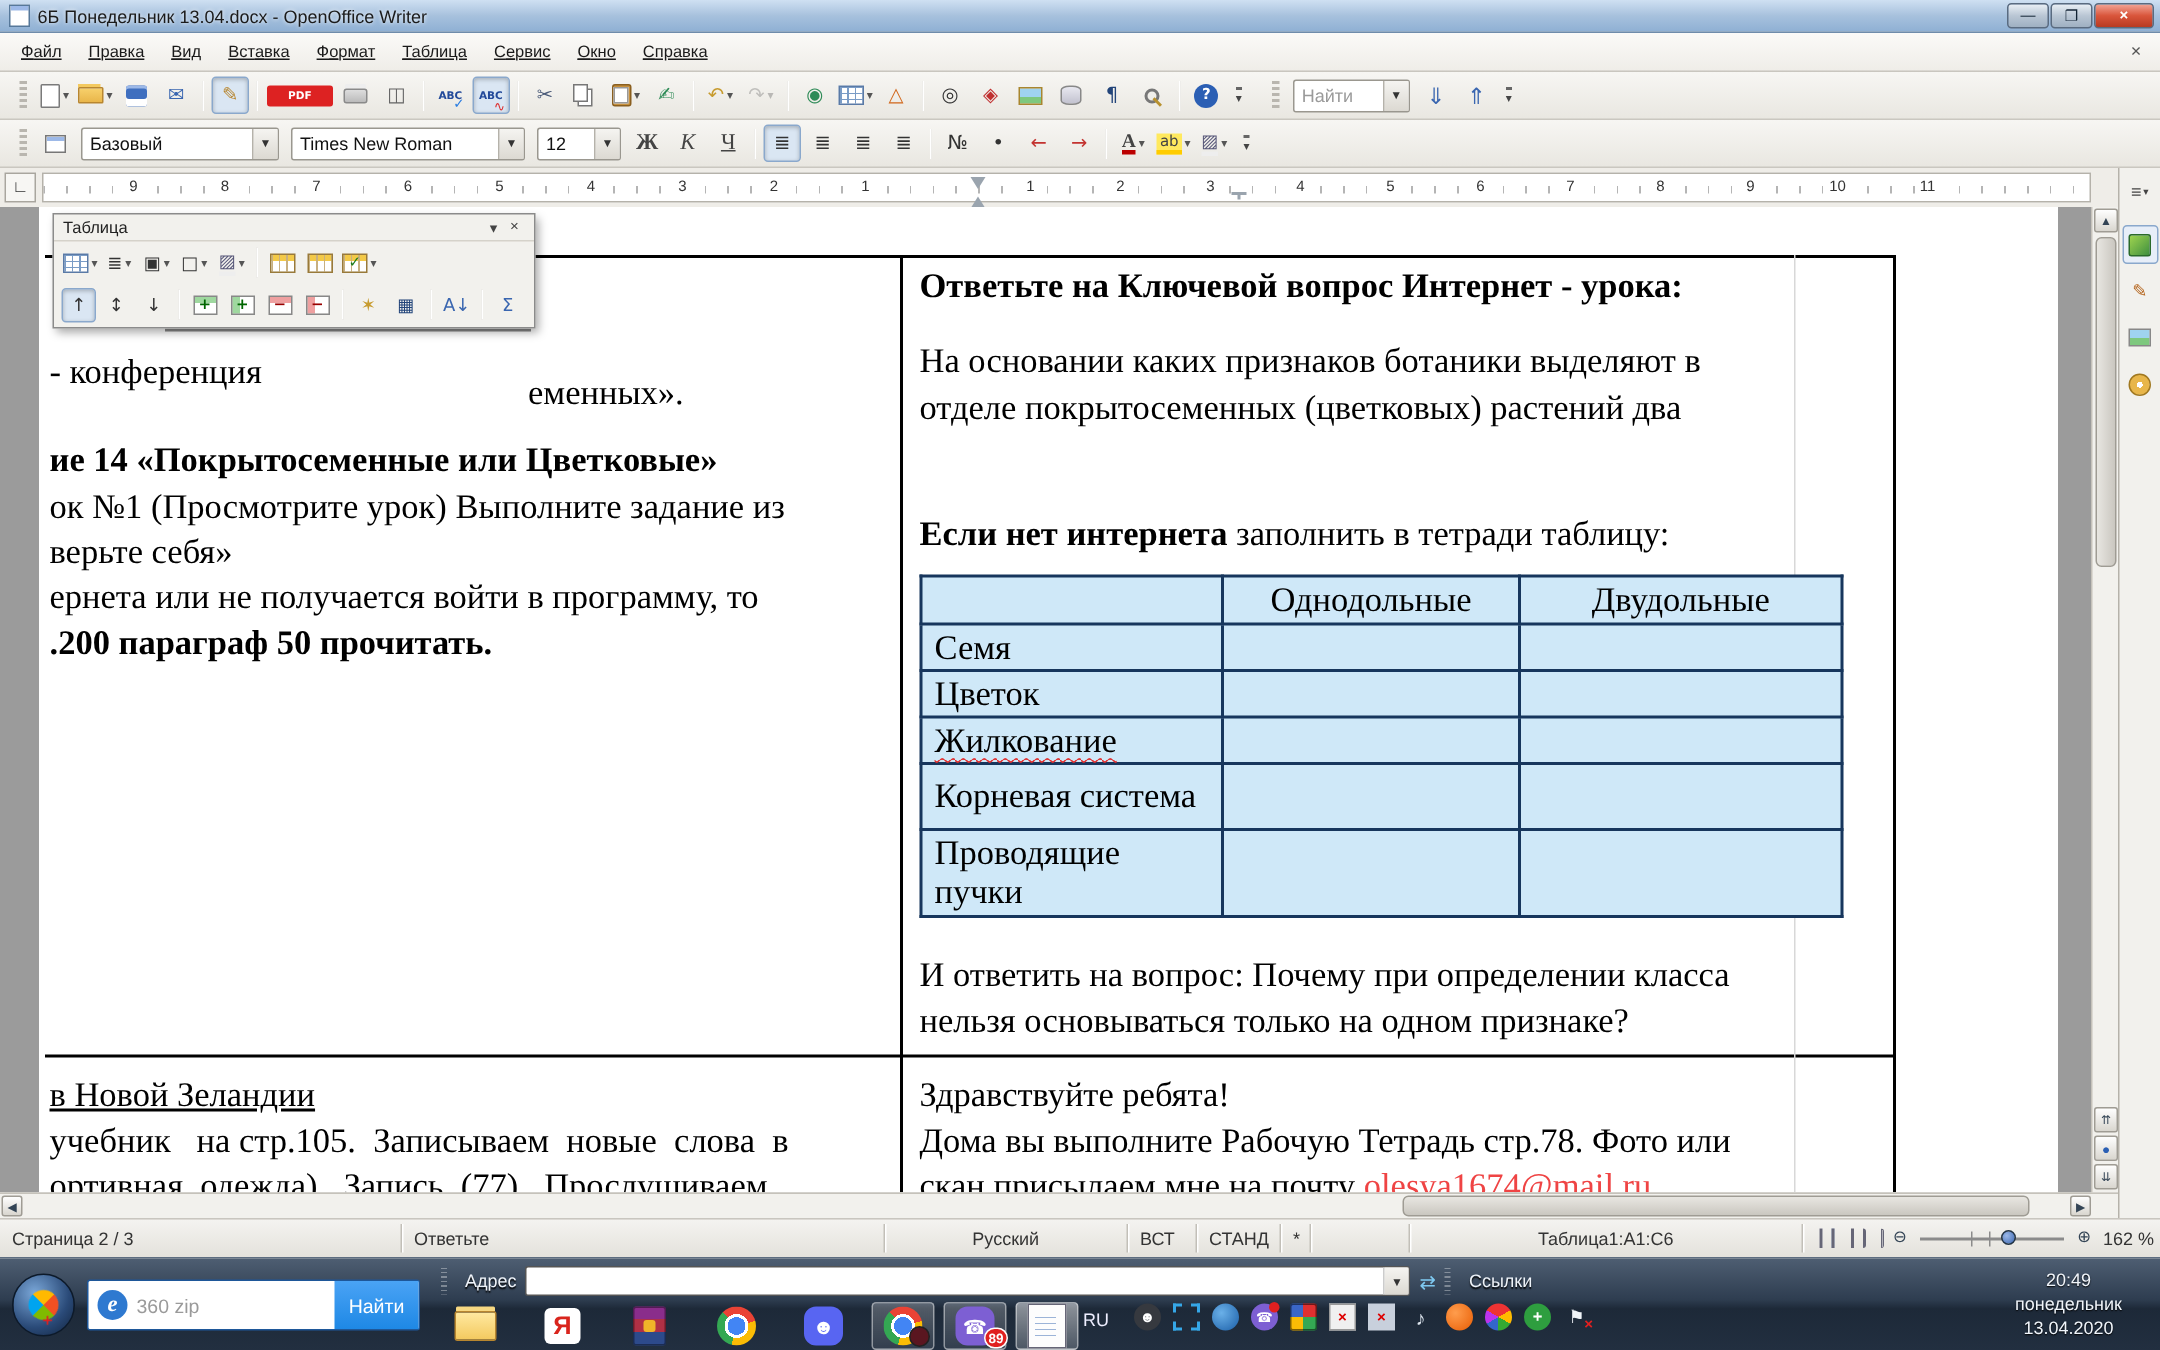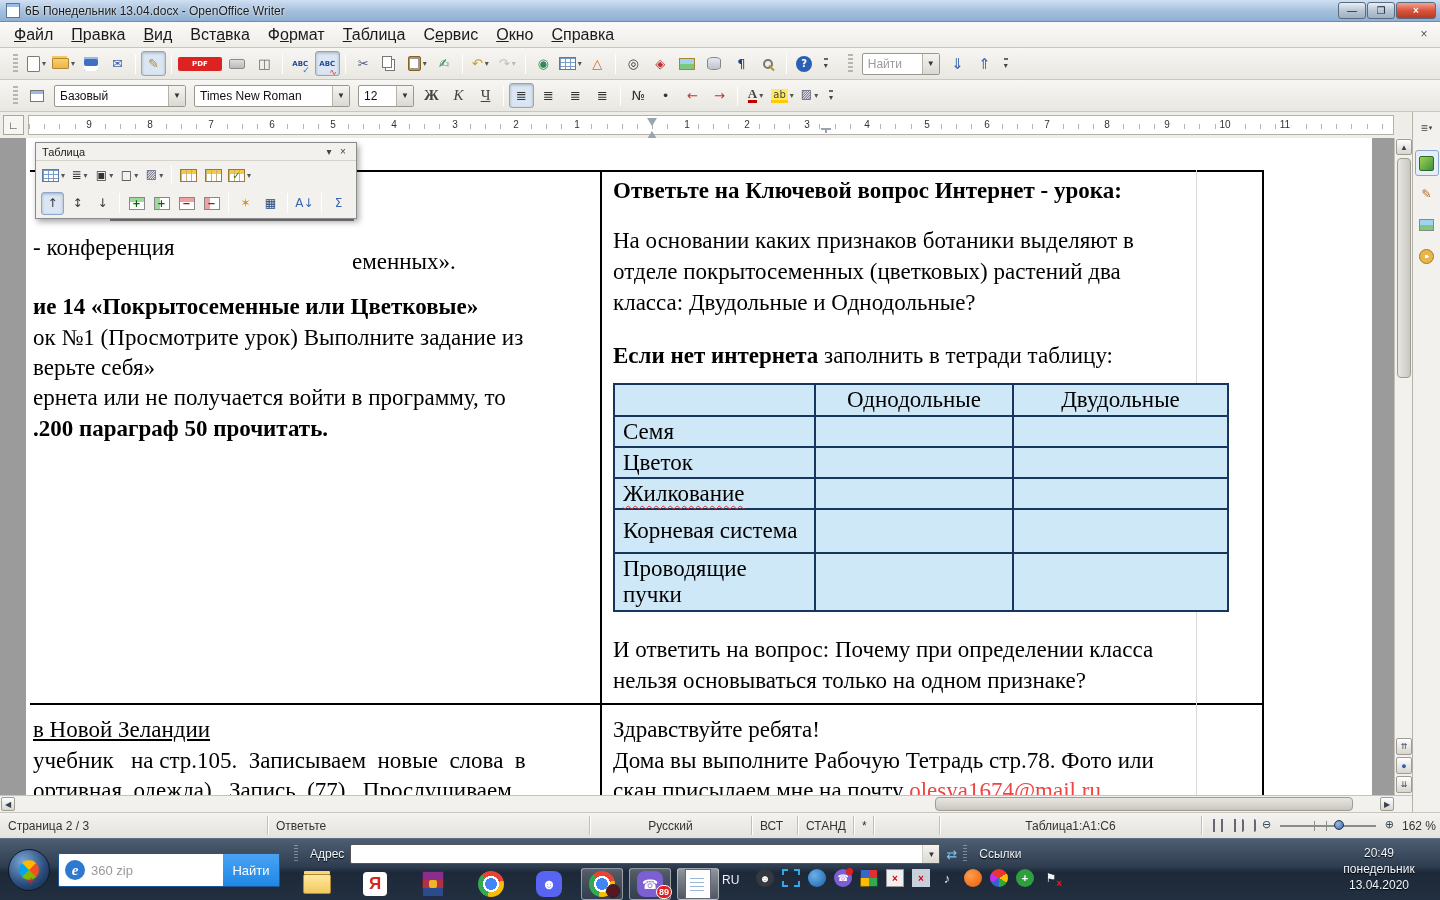--- a/index.html
+++ b/index.html
@@ -16,21 +16,21 @@
   .winbtns { position:absolute; right:4px; top:2px; display:flex; }
   .winbtn { width:28px; height:17px; margin-left:1px; border:1px solid #5a6b80; border-radius:3px;
     background:linear-gradient(#e9eff5,#b9c6d4 50%,#9fb0c2); display:flex; align-items:center; justify-content:center;
     font-size:10px; color:#123; }
   .winbtn.close { width:40px; background:linear-gradient(#f2a394,#d9553b 50%,#b83а22); background:linear-gradient(#f2a394,#d9553b 50%,#b83a22); color:#fff; font-weight:bold; }
 
   
   #menubar { position:absolute; left:0; top:22px; width:1440px; height:26px;
     background:linear-gradient(#fbfaf8,#efede8); border-bottom:1px solid #c9c6bf;
     display:flex; align-items:center; padding-left:6px; }
-  .mi { padding:3px 8px; margin-right:2px; font-size:16px; color:#1a1a1a; cursor:default; }
+  .mi { padding:3px 8px; margin-right:2px; font-size:11px; color:#1a1a1a; cursor:default;text-decoration:underline; }
   .mi u { text-decoration:underline; }
   .mi s, .mi u { text-decoration-line:none; font-style:normal; }
   .mi u { text-decoration-line:underline; }
   #menubar .docclose { position:absolute; right:8px; top:5px; width:16px; height:16px;
     color:#555; font-size:12px; text-align:center; line-height:15px; }
 
   
   .toolbar { position:absolute; left:0; width:1440px; height:32px;
     background:linear-gradient(#f7f6f3,#e9e7e1); border-bottom:1px solid #cac7c0;
     display:flex; align-items:center; padding-left:8px; }
@@ -604,21 +604,20 @@
       <span class="dt" style="left:7px;top:95px;">- конференция</span>
       <span class="dt b" style="left:7px;top:154px;">ие 14 «Покрытосеменные или Цветковые»</span>
       <span class="dt" style="left:7px;top:185px;">ок №1 (Просмотрите урок) Выполните задание из</span>
       <span class="dt" style="left:7px;top:215px;">верьте себя»</span>
       <span class="dt" style="left:7px;top:245px;">ернета или не получается войти в программу, то</span>
       <span class="dt b" style="left:7px;top:276px;">.200 параграф 50 прочитать.</span>
 
       <span class="dt b" style="left:587px;top:38px;">Ответьте на Ключевой вопрос Интернет - урока:</span>
       <span class="dt" style="left:587px;top:88px;">На основании каких признаков ботаники выделяют в</span>
       <span class="dt" style="left:587px;top:119px;">отделе покрытосеменных (цветковых) растений два</span>
-      <span class="dt" style="left:587px;top:150px;">класса: Двудольные и Однодольные?</span>
       <span class="dt" style="left:587px;top:203px;"><b>Если нет интернета</b><s style="text-decoration:none;"> заполнить в тетради таблицу:</s></span>
 
       <table class="bluetable">
         <colgroup>
             <col class="w1">
             <col class="w2">
             <col class="w3">
           </colgroup>
         <thead>
           <tr>

